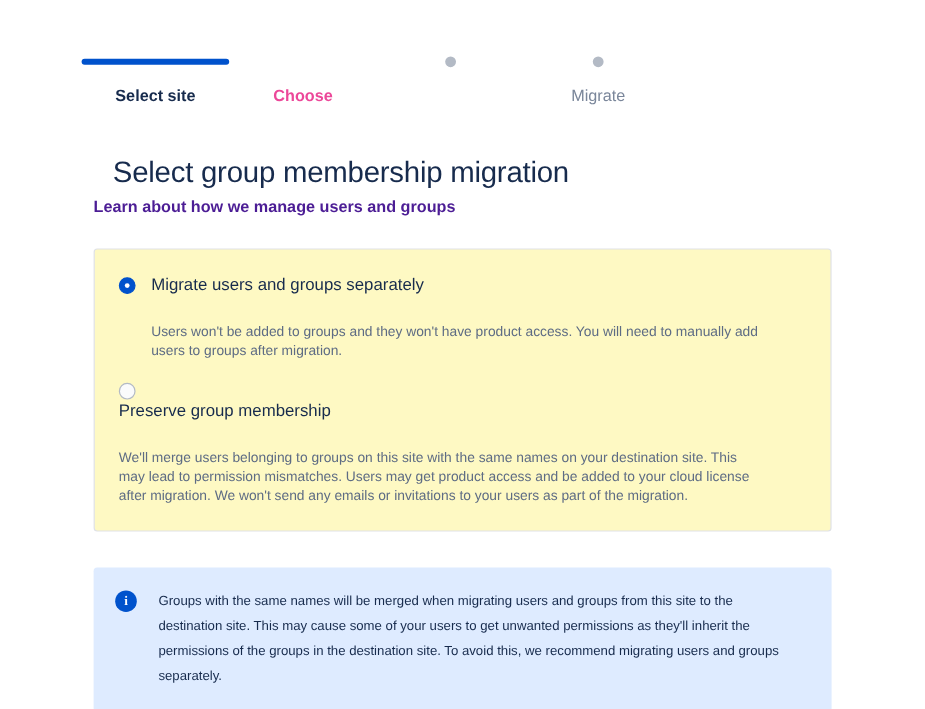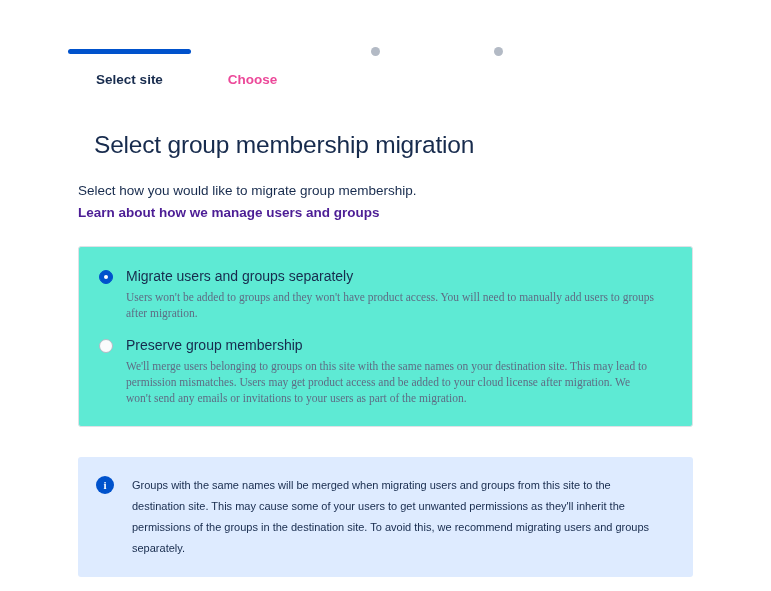--- a/index.html
+++ b/index.html
@@ -93,27 +93,27 @@
     font-weight: bold;
     cursor: pointer;
   }
 
   
   .options-card {
     margin-top: 25px;
     border: 1px solid #dfe1e6;
     border-radius: 3px;
     padding: 20px 22px 20px 20px;
-    background: #5eead4;
+    background: #fef9c3;
   }
   .option {
     display: flex;
     align-items: flex-start;
   }
-  .option + .option { margin-top: 15px; }
+  .option + .option { margin-top: 15px; flex-direction: column; }
   .radio {
     flex: 0 0 auto;
     width: 14px;
     height: 14px;
     border-radius: 50%;
     border: 1px solid #b3bac5;
     background: #fafbfc;
     margin-top: 3px;
     margin-right: 13px;
     position: relative;
@@ -134,26 +134,25 @@
     background: #ffffff;
   }
   .option-body { flex: 1 1 auto; }
   .option-label {
     font-size: 14px;
     color: #172b4d;
     line-height: 18px;
     cursor: pointer;
   }
   .option-desc {
-    margin-top: 4px;
+    margin-top: 23px;
     font-size: 11.5px;
     color: #5e6c84;
     line-height: 16px;
     max-width: 530px;
-    font-family: Liberation Serif, serif;
   }
 
   
   .info-banner {
     margin-top: 30px;
     background: #deebff;
     border-radius: 3px;
     display: flex;
     align-items: flex-start;
     padding: 18px 22px 18px 18px;
@@ -199,28 +198,28 @@
     </li>
     <li class="step">
       <div class="step-marker">
         <div class="dot"></div>
       </div>
     </li>
     <li class="step">
       <div class="step-marker">
         <div class="dot"></div>
       </div>
+      <div class="step-label">Migrate</div>
     </li>
   </ol>
 
   <div class="content">
 
     <h1 class="title">Select group membership migration</h1>
 
-    <div class="subtitle">Select how you would like to migrate group membership.</div>
 
     <a class="link" href="#">Learn about how we manage users and groups</a>
 
     
     <div class="options-card">
 
       <div class="option">
         <div class="radio selected"></div>
         <div class="option-body">
           <div class="option-label">Migrate users and groups separately</div>

